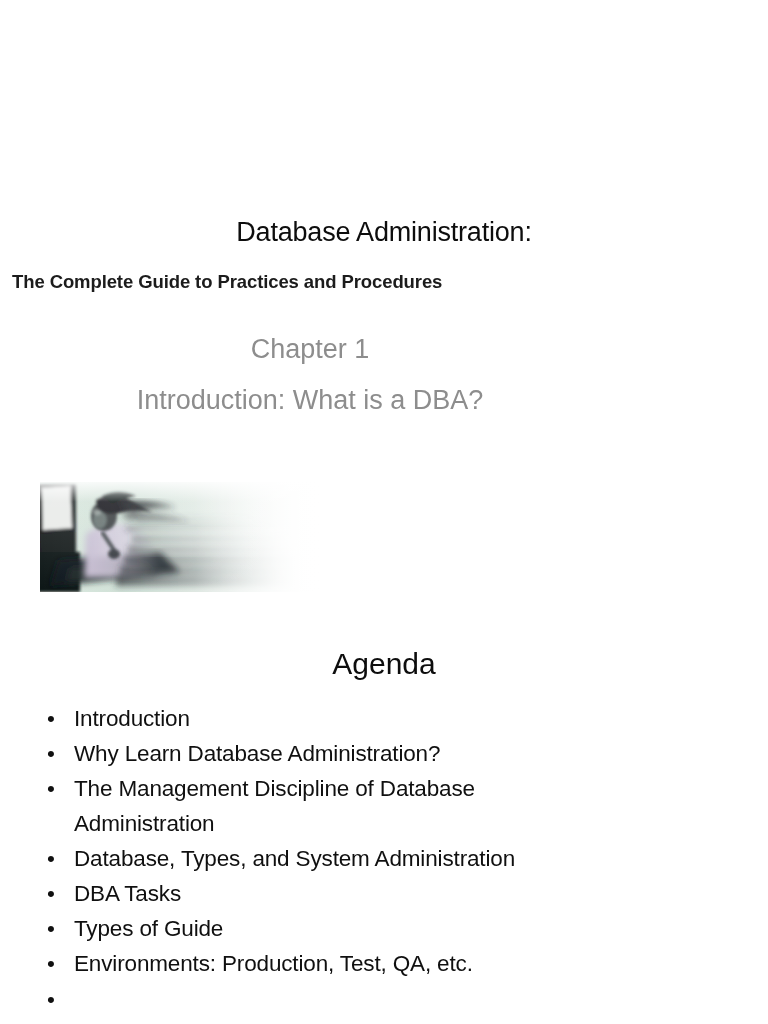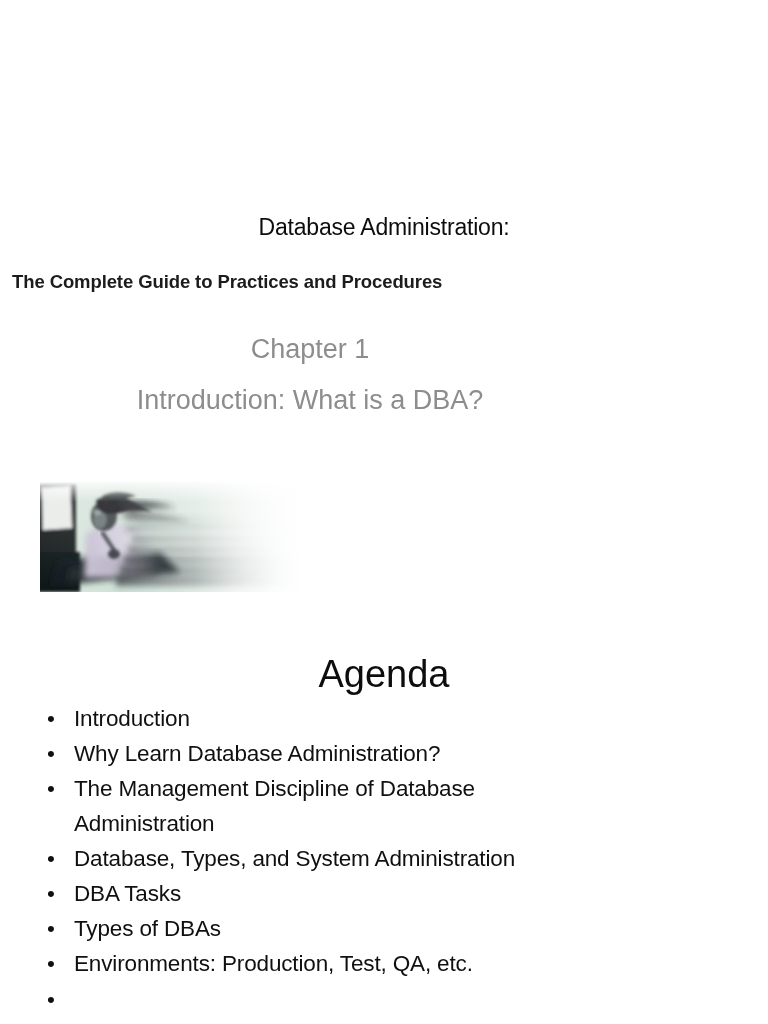--- a/index.html
+++ b/index.html
@@ -31,21 +31,21 @@
     width: 768px;
     height: 578px;
   }
 
   .deck-title {
     position: absolute;
     left: 0;
     top: 200px;
     width: 768px;
     text-align: center;
-    font-size: 23px;
+    font-size: 27px;
     font-weight: 400;
     letter-spacing: -0.2px;
     color: #0d0d0d;
     line-height: 1.1;
     white-space: nowrap;
   }
 
   .deck-subtitle {
     position: absolute;
     left: 12px;
@@ -105,21 +105,21 @@
     width: 768px;
     height: 446px;
   }
 
   .agenda-heading {
     position: absolute;
     left: 0;
     top: 44px;
     width: 768px;
     text-align: center;
-    font-size: 38px;
+    font-size: 30px;
     font-weight: 400;
     color: #0d0d0d;
     line-height: 1.1;
     white-space: nowrap;
   }
 
   .agenda-list {
     position: absolute;
     left: 40px;
     top: 124px;
@@ -308,21 +308,21 @@
         <span>Database, Types, and System Administration</span>
       </li>
 
       <li class="agenda-item">
         <span class="dot">•</span>
         <span>DBA Tasks</span>
       </li>
 
       <li class="agenda-item">
         <span class="dot">•</span>
-        <span>Types of DBAs</span>
+        <span>Types of Guide</span>
       </li>
 
       <li class="agenda-item">
         <span class="dot">•</span>
         <span>Environments: Production, Test, QA, etc.</span>
       </li>
 
       <li class="agenda-item">
         <span class="dot">•</span>
       </li>

